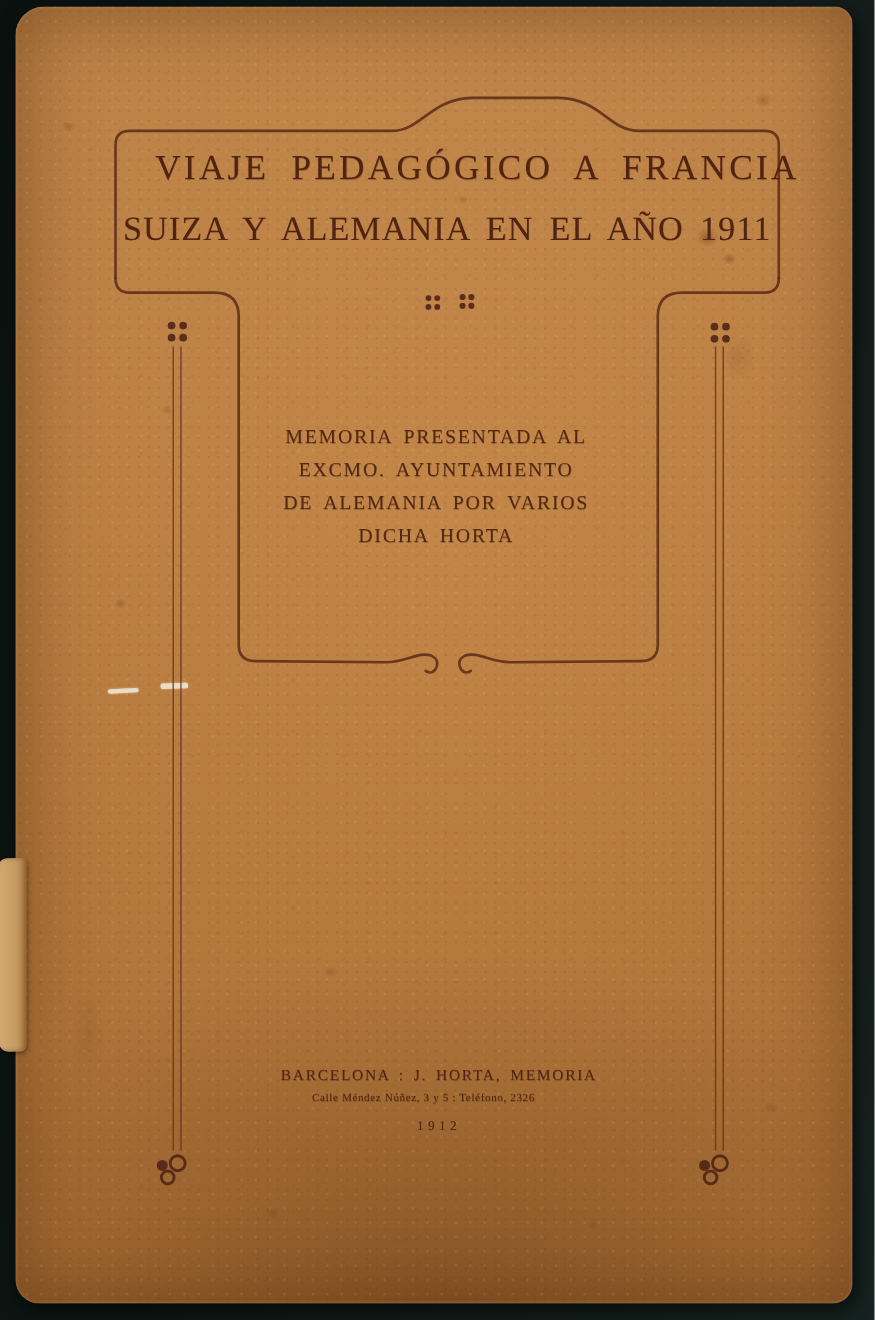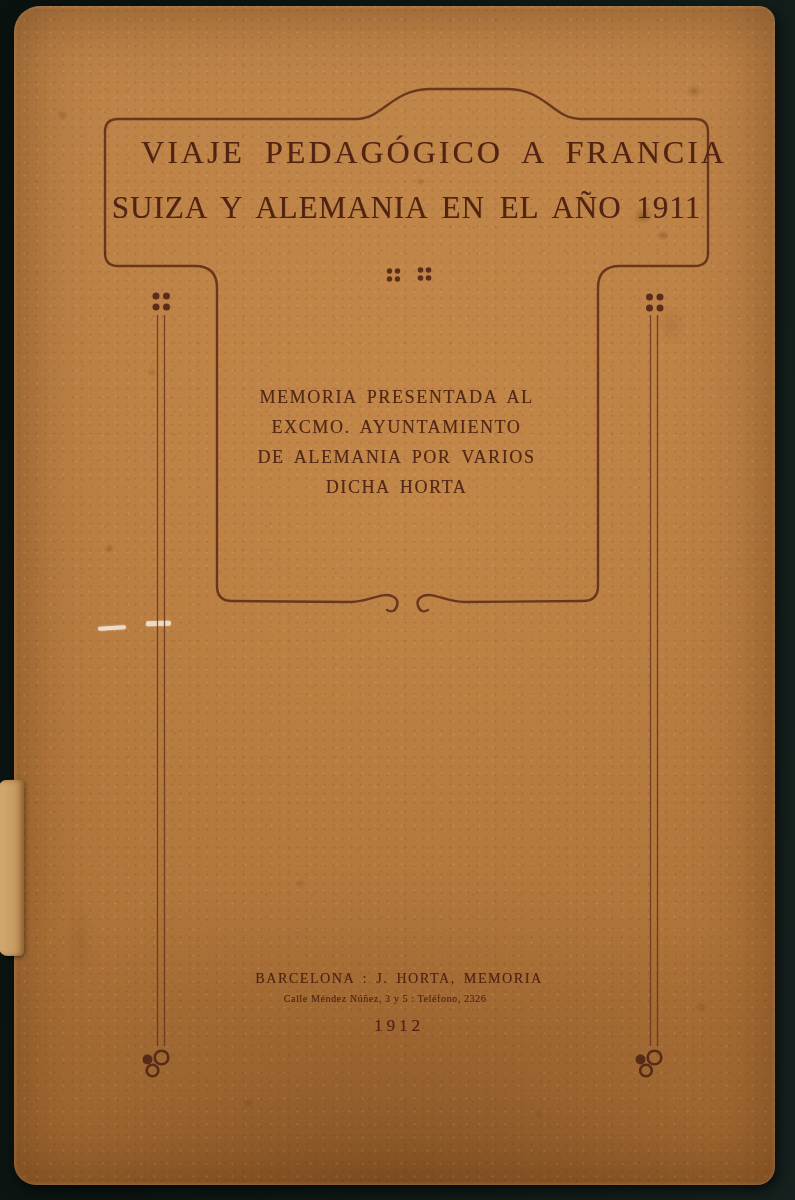--- a/index.html
+++ b/index.html
@@ -44,21 +44,21 @@
     box-shadow:0 0 2px rgba(255,250,235,0.6);}
   
   .ink{position:absolute;color:#502313;text-align:center;
     text-shadow:0.4px 0.4px 0 rgba(66,28,10,0.35);}
   .title1{left:105px;top:134px;width:658px;font-size:32px;letter-spacing:3px;word-spacing:9px;}
   .title2{left:105px;top:190px;width:603px;font-size:31px;letter-spacing:1px;word-spacing:6px;}
   .subtitle{left:217px;top:364px;width:359px;font-size:18px;line-height:30px;
     letter-spacing:1.6px;word-spacing:4px;color:#512715;margin-top:18px;}
   .imprint1{left:97px;top:971px;width:604px;font-size:14px;letter-spacing:1.6px;word-spacing:3px;}
   .imprint2{left:83px;top:993px;width:604px;font-size:10px;letter-spacing:0.6px;}
-  .imprint-year{left:97px;top:1016px;width:604px;font-size:17px;letter-spacing:4px;}
+  .imprint-year{left:97px;top:1016px;width:604px;font-size:12px;letter-spacing:4px;}
   svg.overlay{position:absolute;left:0;top:0;}
 </style>
 </head>
 <body>
 
 <div class="scene">
 
   <div class="cover">
     <div class="grain"></div>
   </div>

